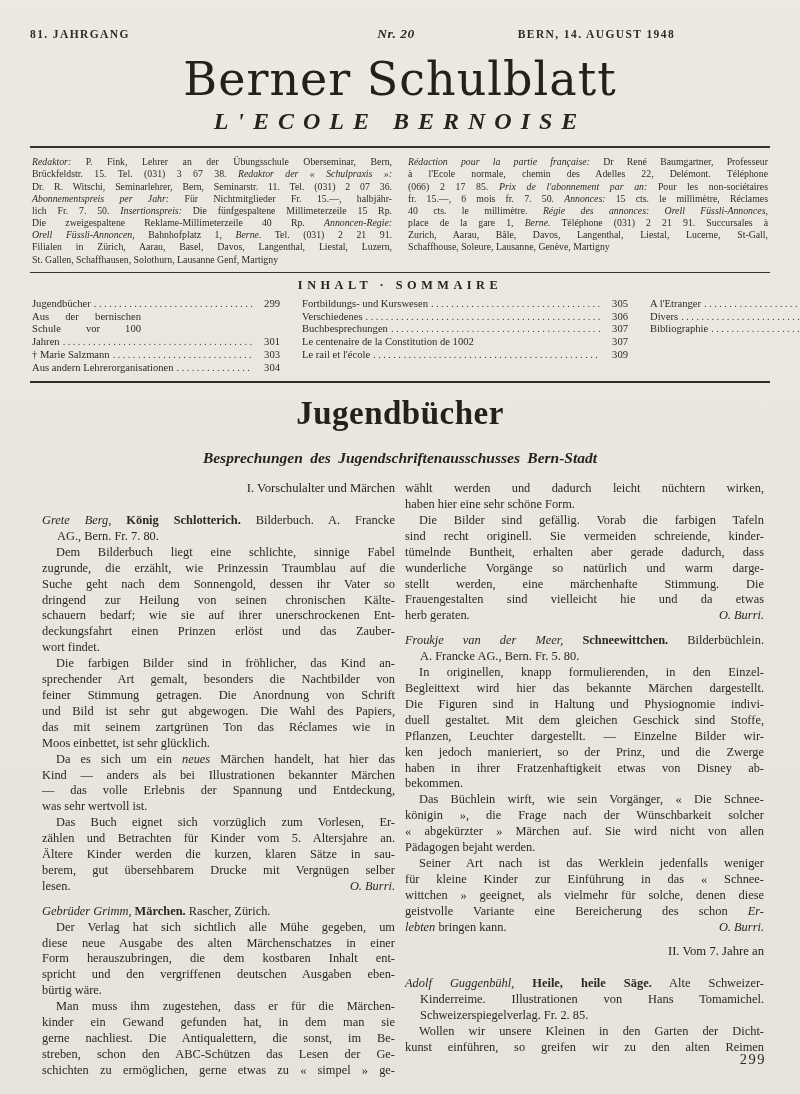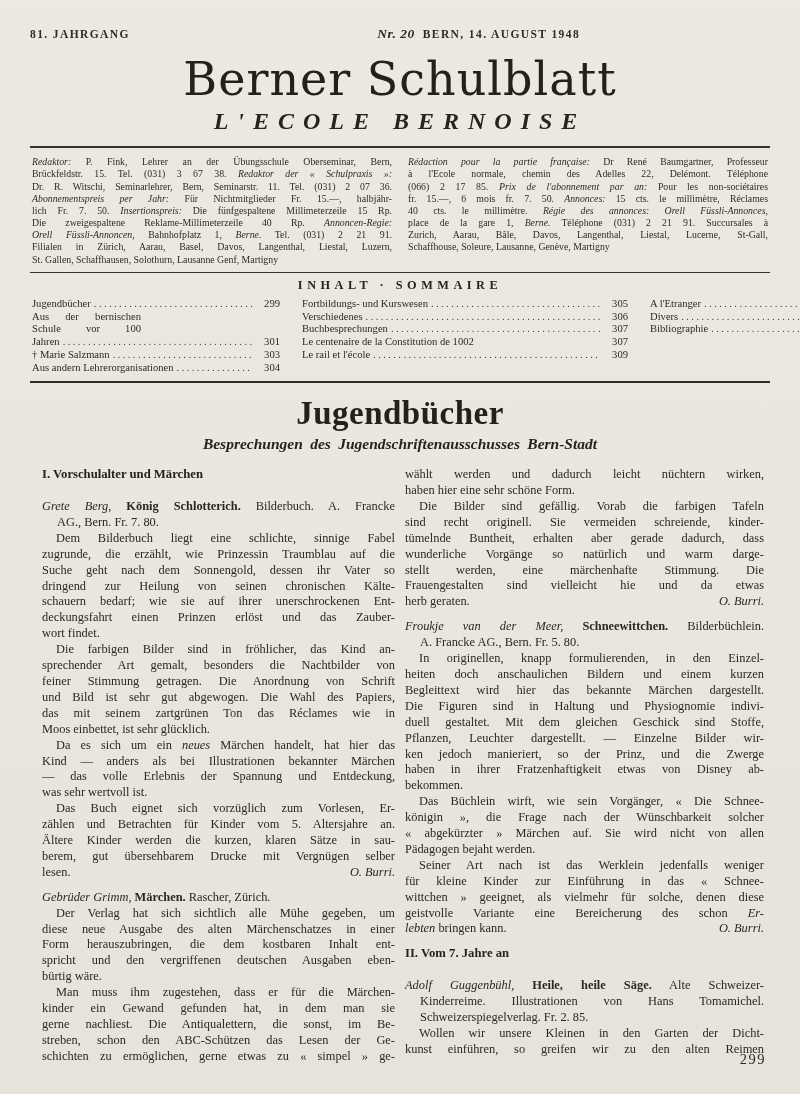--- a/index.html
+++ b/index.html
@@ -11,21 +11,21 @@
     color:#2a2822;
     font-family:"Liberation Serif",serif;
     box-sizing:border-box;
     padding:26px 30px 0 30px;
     overflow:hidden;
   }
   
   .top-row{display:flex;align-items:baseline;}
   .top-cell{flex:1;font-size:11.5px;font-weight:bold;letter-spacing:1.4px;color:#2e2c26;}
   .top-center{flex:0 0 auto;font-size:13.5px;font-weight:bold;letter-spacing:.5px;font-style:italic;}
-  .top-right{text-align:left;padding-left:8px;}
+  .top-right{text-align:center;padding-left:8px;}
   
   .paper-title{
     margin:10px 0 0 0;text-align:center;
     font-family:"DejaVu Serif",serif;font-weight:400;
     font-size:46px;line-height:1.18;letter-spacing:1px;color:#23211c;
   }
   .paper-subtitle{
     text-align:center;font-style:italic;font-weight:bold;
     font-size:24px;letter-spacing:9px;margin-top:2px;color:#26241f;
   }
@@ -50,25 +50,25 @@
   .toc-row{display:flex;align-items:baseline;min-width:0;}
   .toc-label{white-space:nowrap;}
   .toc-label.toc-fill{flex:1;min-width:0;text-align:justify;text-align-last:justify;white-space:normal;}
   .toc-dots{flex:1 1 0;min-width:0;overflow:hidden;white-space:nowrap;
     letter-spacing:2.4px;margin:0 3px;color:#37352e;}
   .toc-page{flex:0 0 auto;min-width:24px;text-align:right;}
   
   .article-title{margin:12px 0 0 0;text-align:center;font-weight:bold;
     font-size:33px;letter-spacing:.5px;color:#23211b;}
   .article-subtitle{text-align:center;font-style:italic;font-weight:bold;
-    font-size:15.5px;margin-top:3px;word-spacing:3.5px;color:#26241e;}
+    font-size:15.5px;margin-top:17px;word-spacing:3.5px;color:#26241e;}
   .columns{display:grid;grid-template-columns:353px 1fr;column-gap:10px;
     margin:14px 6px 0 12px;font-size:12.4px;line-height:15.9px;color:#2a2821;}
   .col{min-width:0;}
-  .block-heading{text-align:left;font-weight:bold;font-size:12.7px;
+  .block-heading{text-align:right;font-weight:normal;font-size:12.7px;
     margin:9px 0 6px 0;color:#24221c;}
   .entry{margin-top:9px;}
   .block-heading + .entry{margin-top:16px;}
   .col > :first-child{margin-top:0;}
   .line{white-space:nowrap;}
   .line.jst{text-align:justify;text-align-last:justify;}
   .line.find{text-indent:14px;}
   .line.hang{padding-left:15px;}
   .sig-row{display:flex;justify-content:space-between;align-items:baseline;}
   .sig{font-style:italic;}
@@ -270,21 +270,20 @@
             <span><span class="seg-n">herb geraten.</span></span>
             <span class="sig">O. Burri.</span>
           </div>
         </div>
         <div class="entry">
           <div class="line jst"><span class="seg-i">Froukje van der Meer,</span><span class="seg-b"> Schneewittchen.</span><span class="seg-n">  Bilderbüchlein.</span></div>
           <div class="line hang"><span class="seg-n">A. Francke AG., Bern.  Fr. 5. 80.</span></div>
         </div>
         <div class="para">
           <div class="line jst find"><span class="seg-n">In originellen, knapp formulierenden, in den Einzel-</span></div>
-          <div class="line jst"><span class="seg-n">heiten doch anschaulichen Bildern und einem kurzen</span></div>
           <div class="line jst"><span class="seg-n">Begleittext wird hier das bekannte Märchen dargestellt.</span></div>
           <div class="line jst"><span class="seg-n">Die Figuren sind in Haltung und Physiognomie indivi-</span></div>
           <div class="line jst"><span class="seg-n">duell gestaltet.  Mit dem gleichen Geschick sind Stoffe,</span></div>
           <div class="line jst"><span class="seg-n">Pflanzen, Leuchter dargestellt. — Einzelne Bilder wir-</span></div>
           <div class="line jst"><span class="seg-n">ken jedoch manieriert, so der Prinz, und die Zwerge</span></div>
           <div class="line jst"><span class="seg-n">haben in ihrer Fratzenhaftigkeit etwas von Disney ab-</span></div>
           <div class="line"><span class="seg-n">bekommen.</span></div>
         </div>
         <div class="para">
           <div class="line jst find"><span class="seg-n">Das Büchlein wirft, wie sein Vorgänger, « Die Schnee-</span></div>

